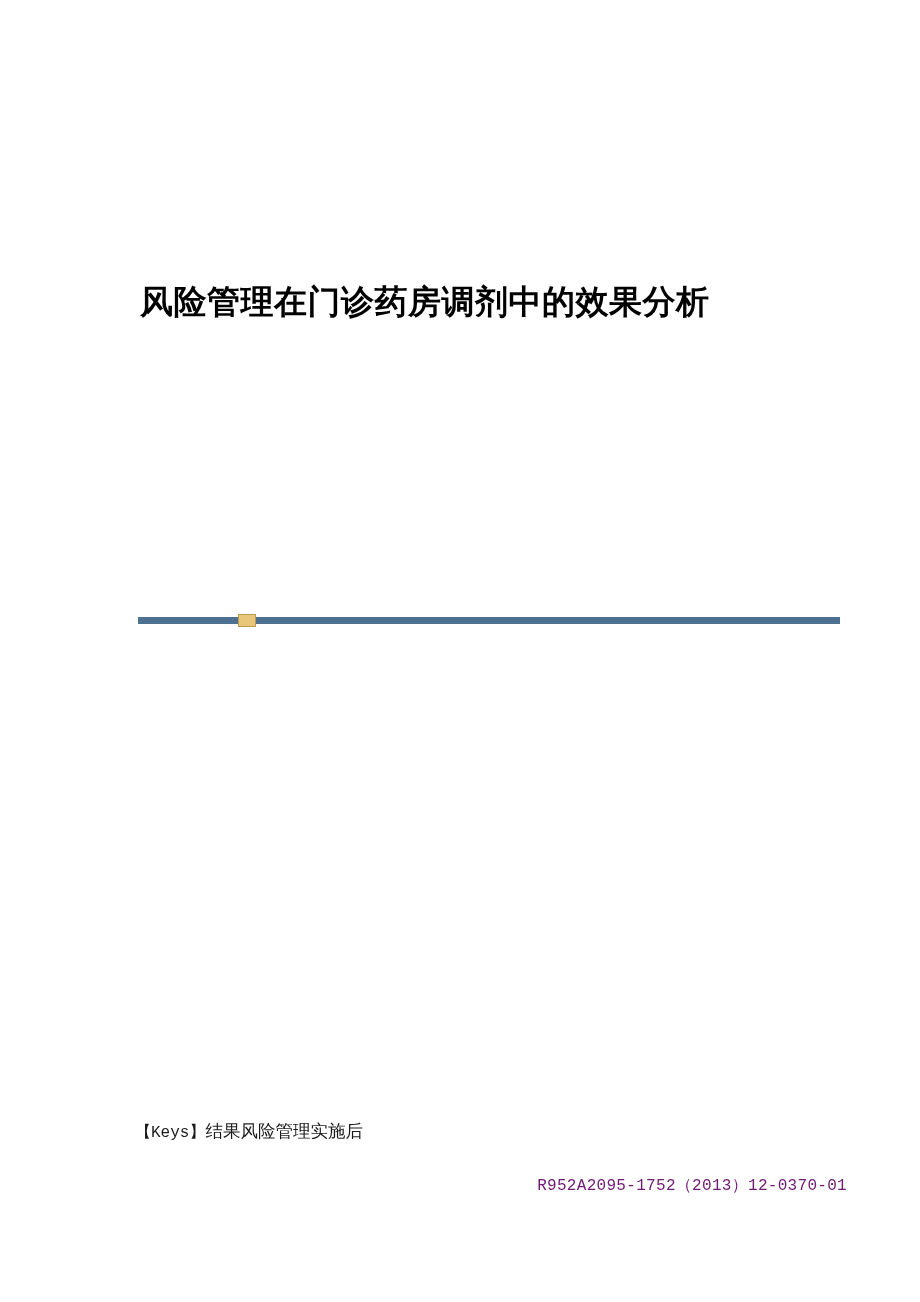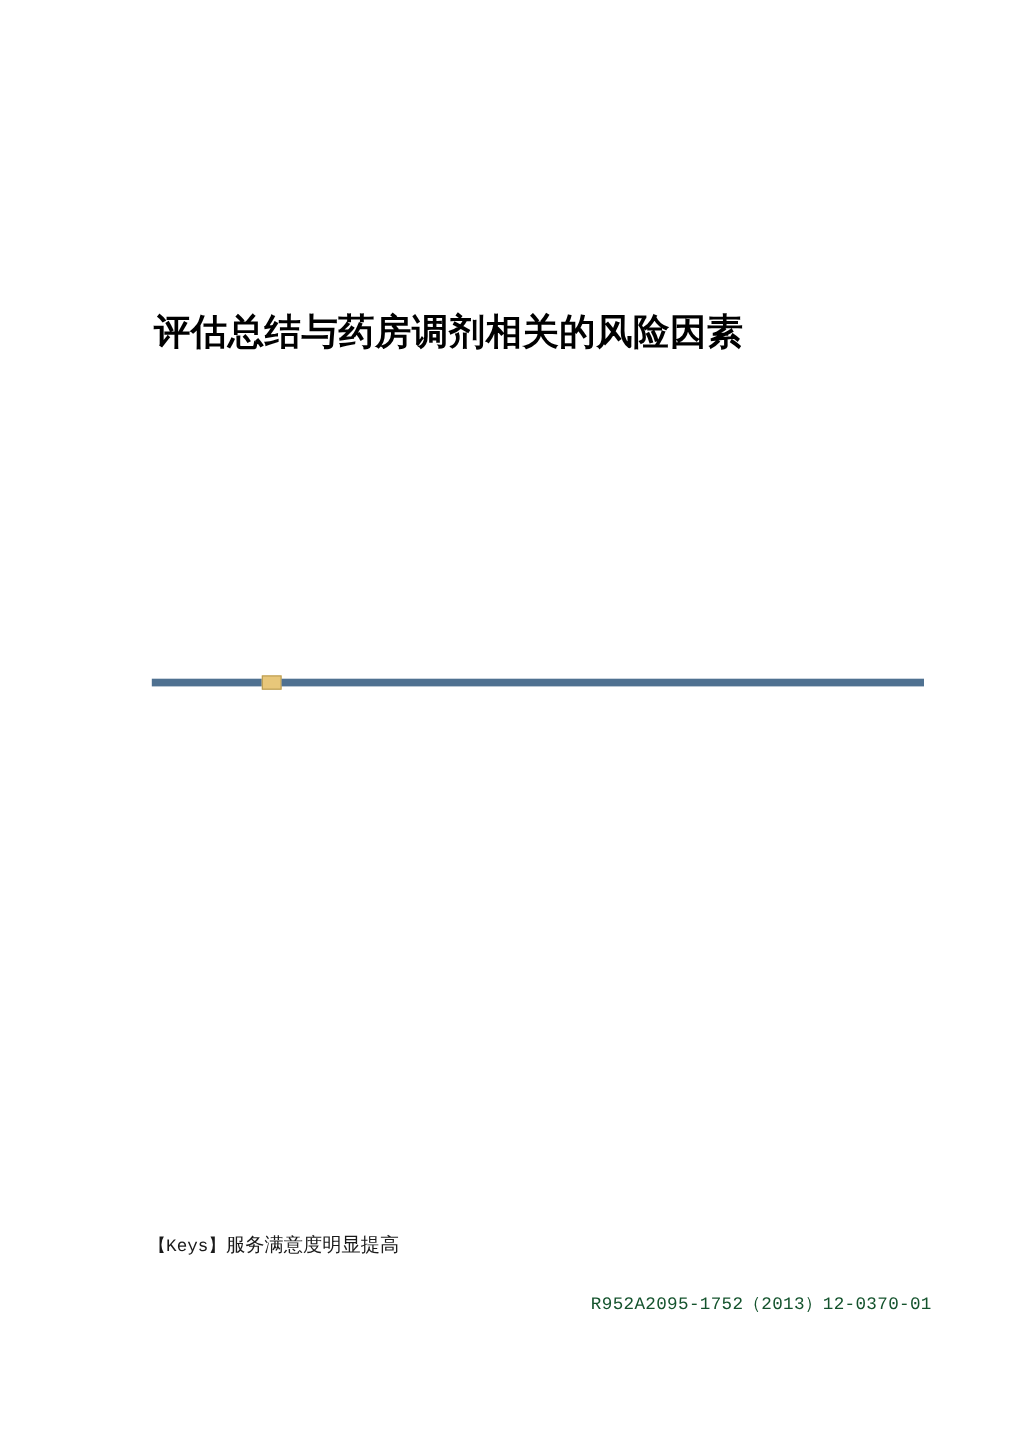--- a/index.html
+++ b/index.html
@@ -89,39 +89,39 @@
     color: #1a1a1a;
   }
   .code {
     position: absolute;
     left: 135px;
     top: 1155px;
     width: 712px;
     font-size: 17px;
     line-height: 30px;
     letter-spacing: 0.3px;
-    color: #14532d;
+    color: #701a75;
   }
   .mono {
     font-family: "Liberation Mono", "DejaVu Sans Mono", monospace;
     font-size: 16px;
     text-align: right;
   }
 </style>
 </head>
 <body>
 
 <div class="page">
 
-  <h1 class="title">评估总结与药房调剂相关的风险因素</h1>
+  <h1 class="title">风险管理在门诊药房调剂中的效果分析</h1>
 
   <div class="divider">
     <div class="bar-left"></div>
     <div class="knob"></div>
     <div class="bar-right"></div>
   </div>
 
 
-  <p class="keywords"><span class="mono">【Keys】</span><span>服务满意度明显提高</span></p>
+  <p class="keywords"><span class="mono">【Keys】</span><span>结果风险管理实施后</span></p>
 
   <p class="code mono">R952A2095-1752（2013）12-0370-01</p>
 
 </div>
 
 </body></html>

